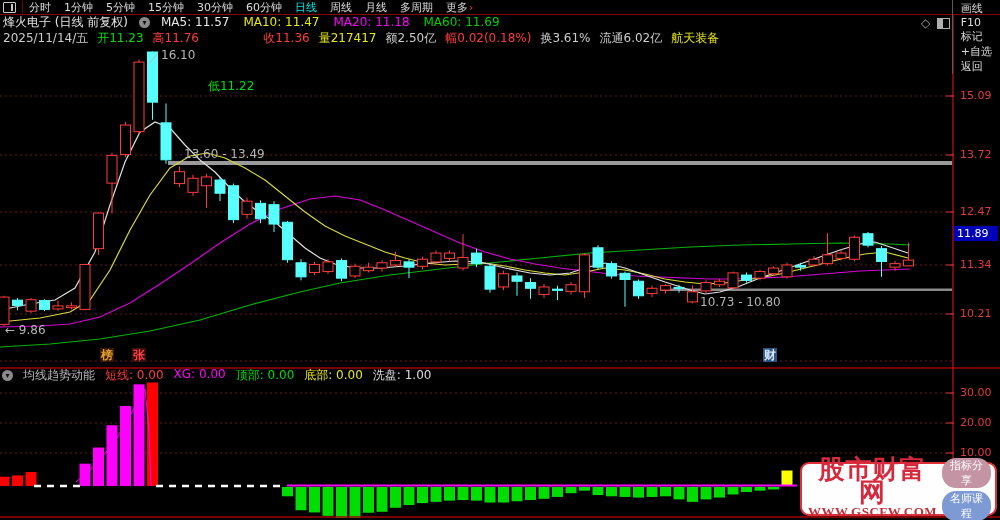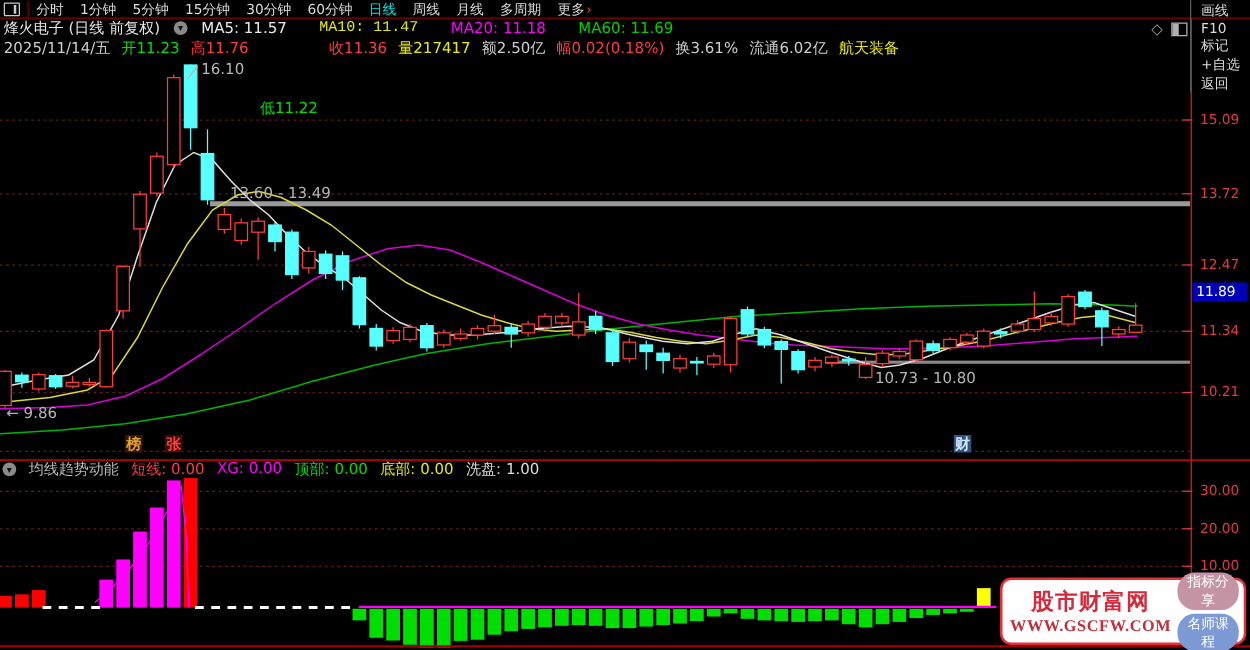--- a/index.html
+++ b/index.html
@@ -20,21 +20,21 @@
   .tab.active{color:#00e5e5;}
   .more-arrow{color:#ff4040;margin-left:1px;}
   .nav-right{margin-left:auto;display:flex;white-space:nowrap;flex-direction:column;}
   .nav-btn{padding:0 8px;border-left:1px solid #5a5a5a;cursor:default;}
 
   
   .title-row{position:absolute;left:3px;top:15px;height:14px;display:flex;gap:11px;
              align-items:center;font-size:12px;color:#e6e6e6;z-index:6;white-space:nowrap;}
   .circle-chev{display:inline-block;width:11px;height:11px;border-radius:50%;background:#8a8a8a;
                color:#101010;font-size:8px;line-height:11px;text-align:center;}
-  .ma-set{display:flex;gap:26px;}
+  .ma-set{display:flex;gap:14px;}
   .corner-icons{position:absolute;top:17px;left:921px;display:flex;gap:7px;align-items:center;z-index:6;}
   .diamond{color:#9a9a9a;font-size:12px;line-height:12px;}
   .split-icon{display:inline-block;width:11px;height:9px;border:1px solid #b0b0b0;position:relative;}
   .split-icon::after{content:"";position:absolute;left:0;top:0;width:5px;height:100%;background:#b0b0b0;}
   .info-row{position:absolute;left:3px;top:30px;height:14px;display:flex;gap:9px;
             font-size:12px;z-index:6;white-space:nowrap;}
 
   
   .y-label{position:absolute;left:960px;font-size:11px;color:#e23b3b;z-index:4;}
   .badge-1189{position:absolute;left:954px;top:226px;width:44px;height:15px;background:#0000b8;
@@ -46,21 +46,21 @@
   
   .sub-header{position:absolute;left:2px;top:369px;height:13px;display:flex;gap:10px;
               align-items:center;font-size:12px;z-index:6;white-space:nowrap;}
   .sub-name{color:#b8b8b8;}
 
   
   .watermark{position:absolute;left:800px;top:462px;width:197px;height:54px;background:#fefefe;
              border:2px solid #e03038;border-radius:9px;box-sizing:border-box;display:flex;
              align-items:center;padding:2px 4px 2px 6px;gap:5px;z-index:10;}
   .wm-left{flex:1;text-align:center;}
-  .wm-title{color:#d5293d;font-size:18px;font-weight:bold;letter-spacing:1px;line-height:23px;}
+  .wm-title{color:#d5293d;font-size:26px;font-weight:bold;letter-spacing:1px;line-height:23px;}
   .wm-url{color:#c0303c;font-family:"Liberation Serif",serif;font-weight:bold;font-size:13px;letter-spacing:0.5px;}
   .wm-badges{display:flex;flex-direction:column;gap:3px;}
   .wm-badge{color:#fff;font-size:11px;line-height:15px;padding:0 4px;border-radius:14px;text-align:center;}
   .wm-badge.b1{background:#c494a4;}
   .wm-badge.b2{background:#7e9ad4;}
 </style>
 </head>
 <body>
 
 <div id="app">
@@ -313,21 +313,21 @@
         <span class="nav-btn">+自选</span>
         <span class="nav-btn">返回</span>
       </div>
   </div>
 
   <div class="title-row">
     <span>烽火电子 (日线 前复权)</span>
     <span class="circle-chev">▾</span>
     <span class="ma-set" id="ma-labels">
         <span style="color: rgb(232, 232, 232);">MA5: 11.57</span>
-        <span style="color: rgb(232, 232, 18); font-family: Liberation Mono, monospace;">MA10: 11.47</span>
+        <span style="color: rgb(232, 232, 18);">MA10: 11.47</span>
         <span style="color: rgb(255, 0, 255);">MA20: 11.18</span>
         <span style="color: rgb(0, 208, 0);">MA60: 11.69</span>
       </span>
   </div>
   <div class="corner-icons">
     <span class="diamond">◇</span>
     <span class="split-icon"></span>
   </div>
 
   <div class="info-row" id="info-row">

